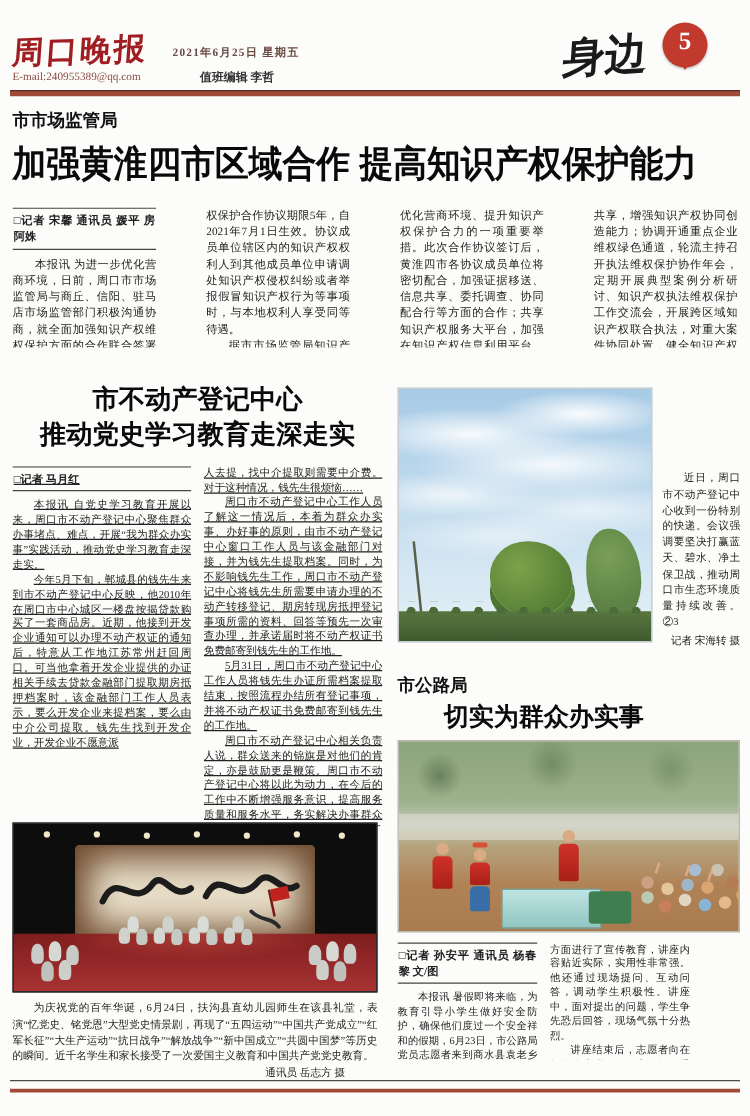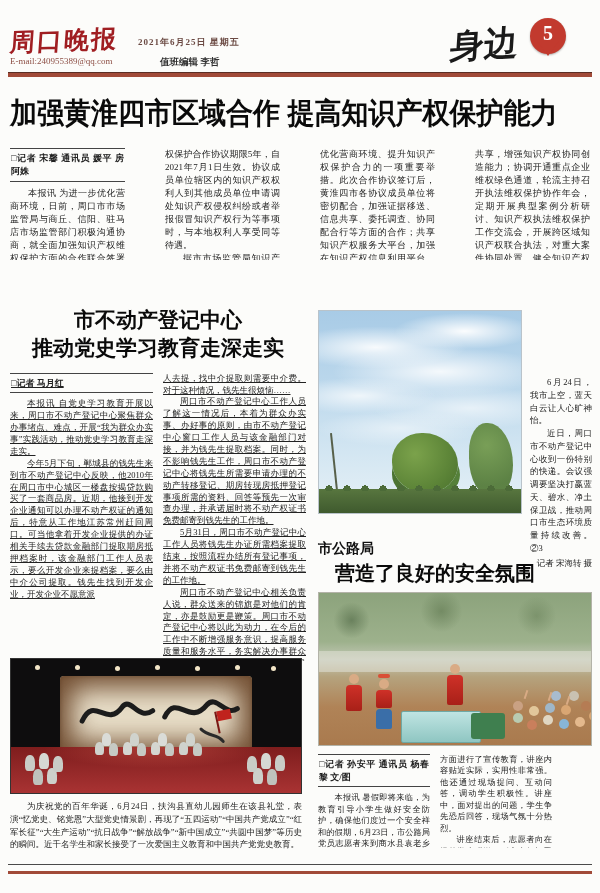--- a/index.html
+++ b/index.html
@@ -133,20 +133,21 @@
     <div class="mail">E-mail:240955389@qq.com</div>
     <div class="editor">值班编辑 李哲</div>
     <div class="section-name">身边</div>
     <div class="pin">
       <span>5</span>
     </div>
   </div>
   <div class="head-rule"></div>
 
   <div class="a1">
+    <div class="kicker">市市场监管局</div>
     <div class="headline">加强黄淮四市区域合作 提高知识产权保护能力</div>
     <div class="cols">
       <div class="col">
         <div class="byline">□记者 宋馨 通讯员 媛平 房阿姝</div>
         <div>
             <p>本报讯 为进一步优化营商环境，日前，周口市市场监管局与商丘、信阳、驻马店市场监管部门积极沟通协商，就全面加强知识产权维权保护方面的合作联合签署协议，建立黄淮四市知识产权执法维权协作联席机制。</p>
           </div>
       </div>
       <div class="col cont">
           <p>权保护合作协议期限5年，自2021年7月1日生效。协议成员单位辖区内的知识产权权利人到其他成员单位申请调处知识产权侵权纠纷或者举报假冒知识产权行为等事项时，与本地权利人享受同等待遇。</p>
@@ -186,30 +187,29 @@
   <div class="skyblock">
     <div class="photo-sky">
       <div class="tree-left-stick"></div>
       <div class="trunk"></div>
       <div class="tree-main"></div>
       <div class="tree-right"></div>
       <div class="hedge"></div>
     </div>
     <div class="sky-caption">
       <div>
-          <p>6月24日，我市上空，蓝天白云让人心旷神怡。</p>
           <p>近日，周口市不动产登记中心收到一份特别的快递。会议强调要坚决打赢蓝天、碧水、净土保卫战，推动周口市生态环境质量持续改善。②3</p>
         </div>
       <p class="credit">记者 宋海转 摄</p>
     </div>
   </div>
 
   <div class="a3">
     <div class="kicker">市公路局</div>
-    <div class="headline">营造了良好的安全氛围</div>
+    <div class="headline">切实为群众办实事</div>
     <div class="photo-school">
       <div class="wall"></div>
       <div class="fig" style="left:10%;bottom:34px;">
         <div class="head"></div>
           <div class="vest" style="height:26px;"></div>
       </div>
       <div class="fig" style="left:21%;bottom:16px;">
         <div class="cap"></div>
           <div class="head"></div>
           <div class="vest" style="height:18px;"></div>
@@ -254,17 +254,18 @@
       <div class="flag"></div>
       <div class="stage-floor"></div>
       <div class="troupe"></div>
       <div class="troupe-side-l"></div>
       <div class="troupe-side-r"></div>
     </div>
     <div class="stage-caption">
       <div>
           <p>为庆祝党的百年华诞，6月24日，扶沟县直幼儿园师生在该县礼堂，表演“忆党史、铭党恩”大型党史情景剧，再现了“五四运动”“中国共产党成立”“红军长征”“大生产运动”“抗日战争”“解放战争”“新中国成立”“共圆中国梦”等历史的瞬间。近千名学生和家长接受了一次爱国主义教育和中国共产党党史教育。</p>
         </div>
+      <p class="credit">通讯员 岳志方 摄</p>
     </div>
   </div>
 
   <div class="bottom-rule"></div>
 </div>
 
 </body></html>

